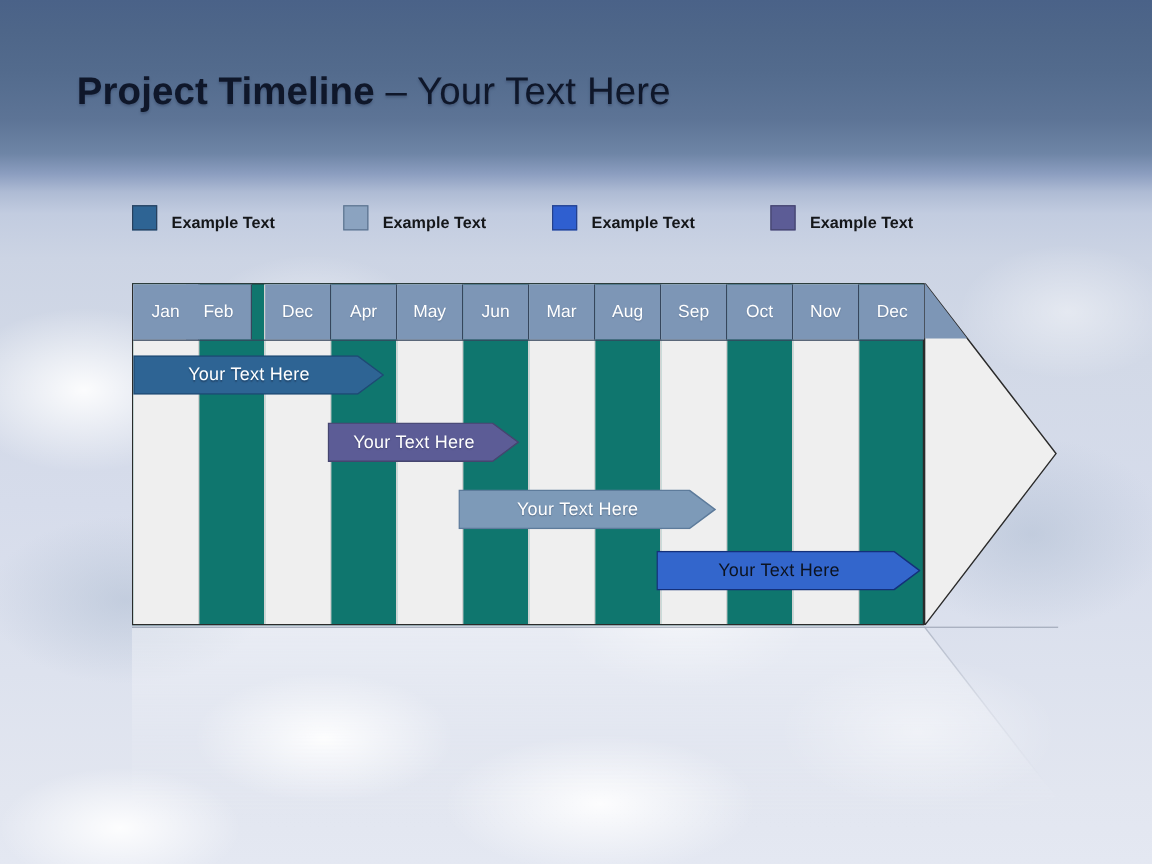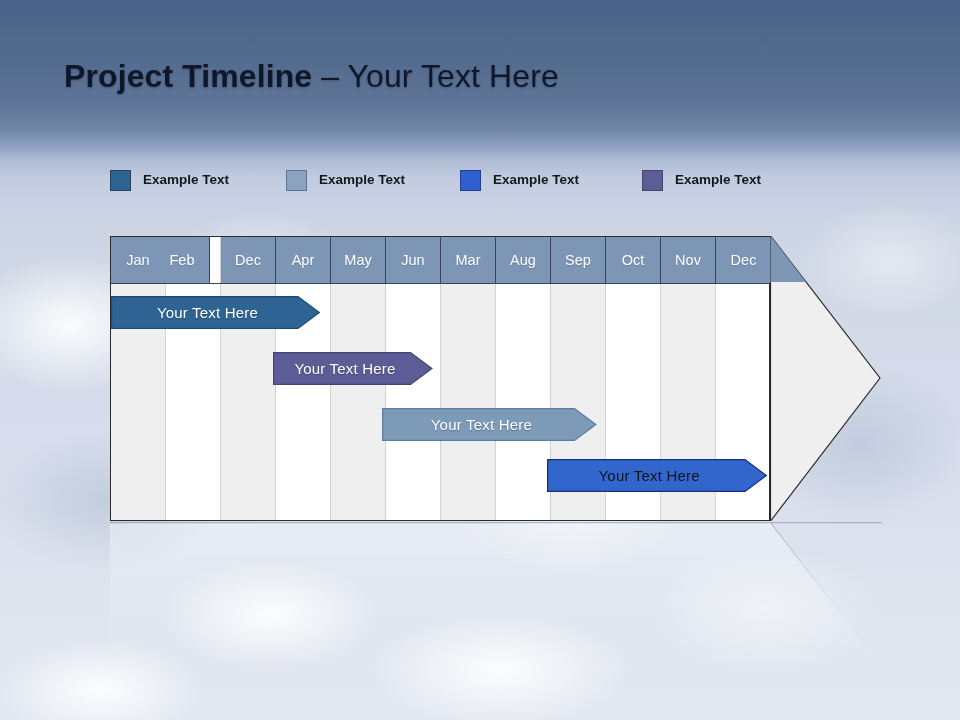--- a/index.html
+++ b/index.html
@@ -39,37 +39,37 @@
     position:absolute; left:64px; top:58px;
     font-size:32px; color:#0f172a; white-space:nowrap;
     letter-spacing:0.1px;
     text-shadow:0 1px 2px rgba(30,45,70,0.32);
   }
   #title .b { font-weight:bold; }
   #title .l { font-weight:normal; }
 
   
   #legend { position:absolute; left:110px; top:168px; width:720px; height:26px; }
-  .leg { position:absolute; top:0; height:24px; display:flex; align-items:center; }
+  .leg { position:absolute; top:0; height:24px; display:flex; align-items:flex-end; }
   .leg .sw {
     width:21px; height:21px; display:block;
     border:1px solid #27405e;
   }
   .leg .lb {
     margin-left:12px; font-size:13.5px; font-weight:bold; color:#15171a;
     white-space:nowrap; line-height:1;
   }
 
   
   #chart { position:absolute; left:110px; top:236px; width:770px; height:290px; }
 
   .grid {
     position:absolute; left:0; top:0; width:660px; height:285px;
     border:1px solid #2b2b2b;
-    background:#ffffff;
+    background:#0f766e;
   }
   .col {
     position:absolute; top:0; bottom:0; width:55px;
     border-right:1px solid #d2d2d2;
   }
   .col.alt { background:#efefef; }
   .col.last { border-right:none; }
 
   .hdr-band {
     position:absolute; left:0; top:0; right:0; height:46px;

